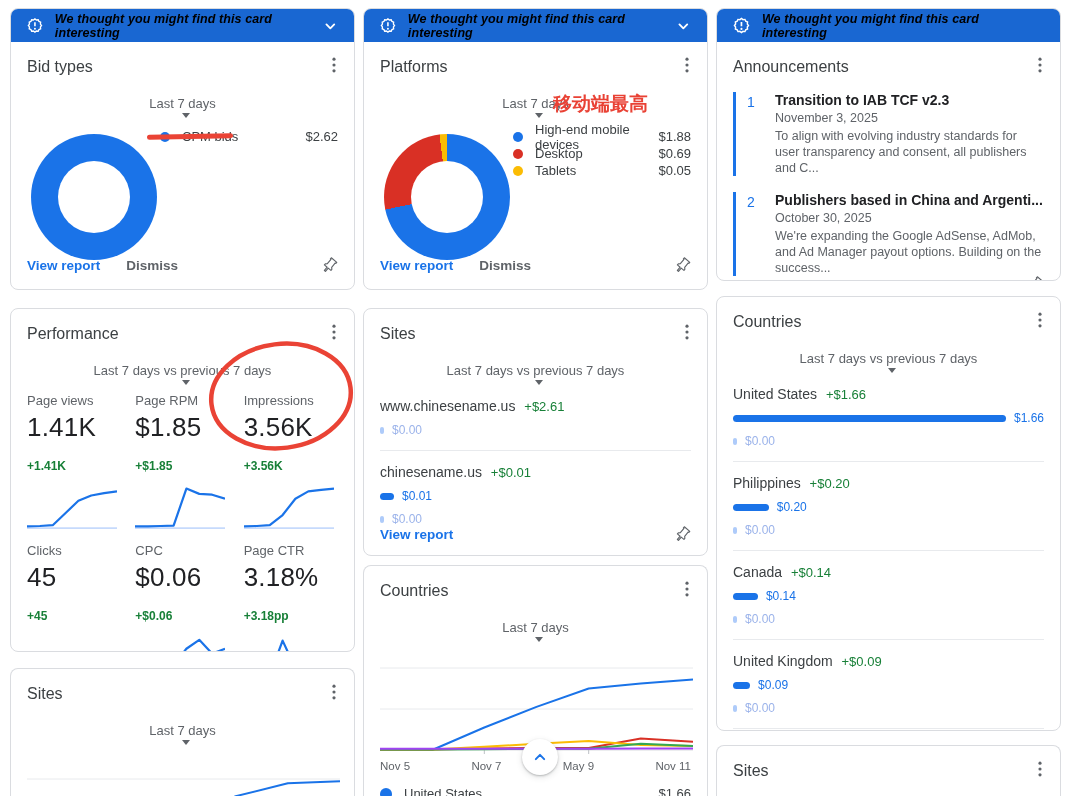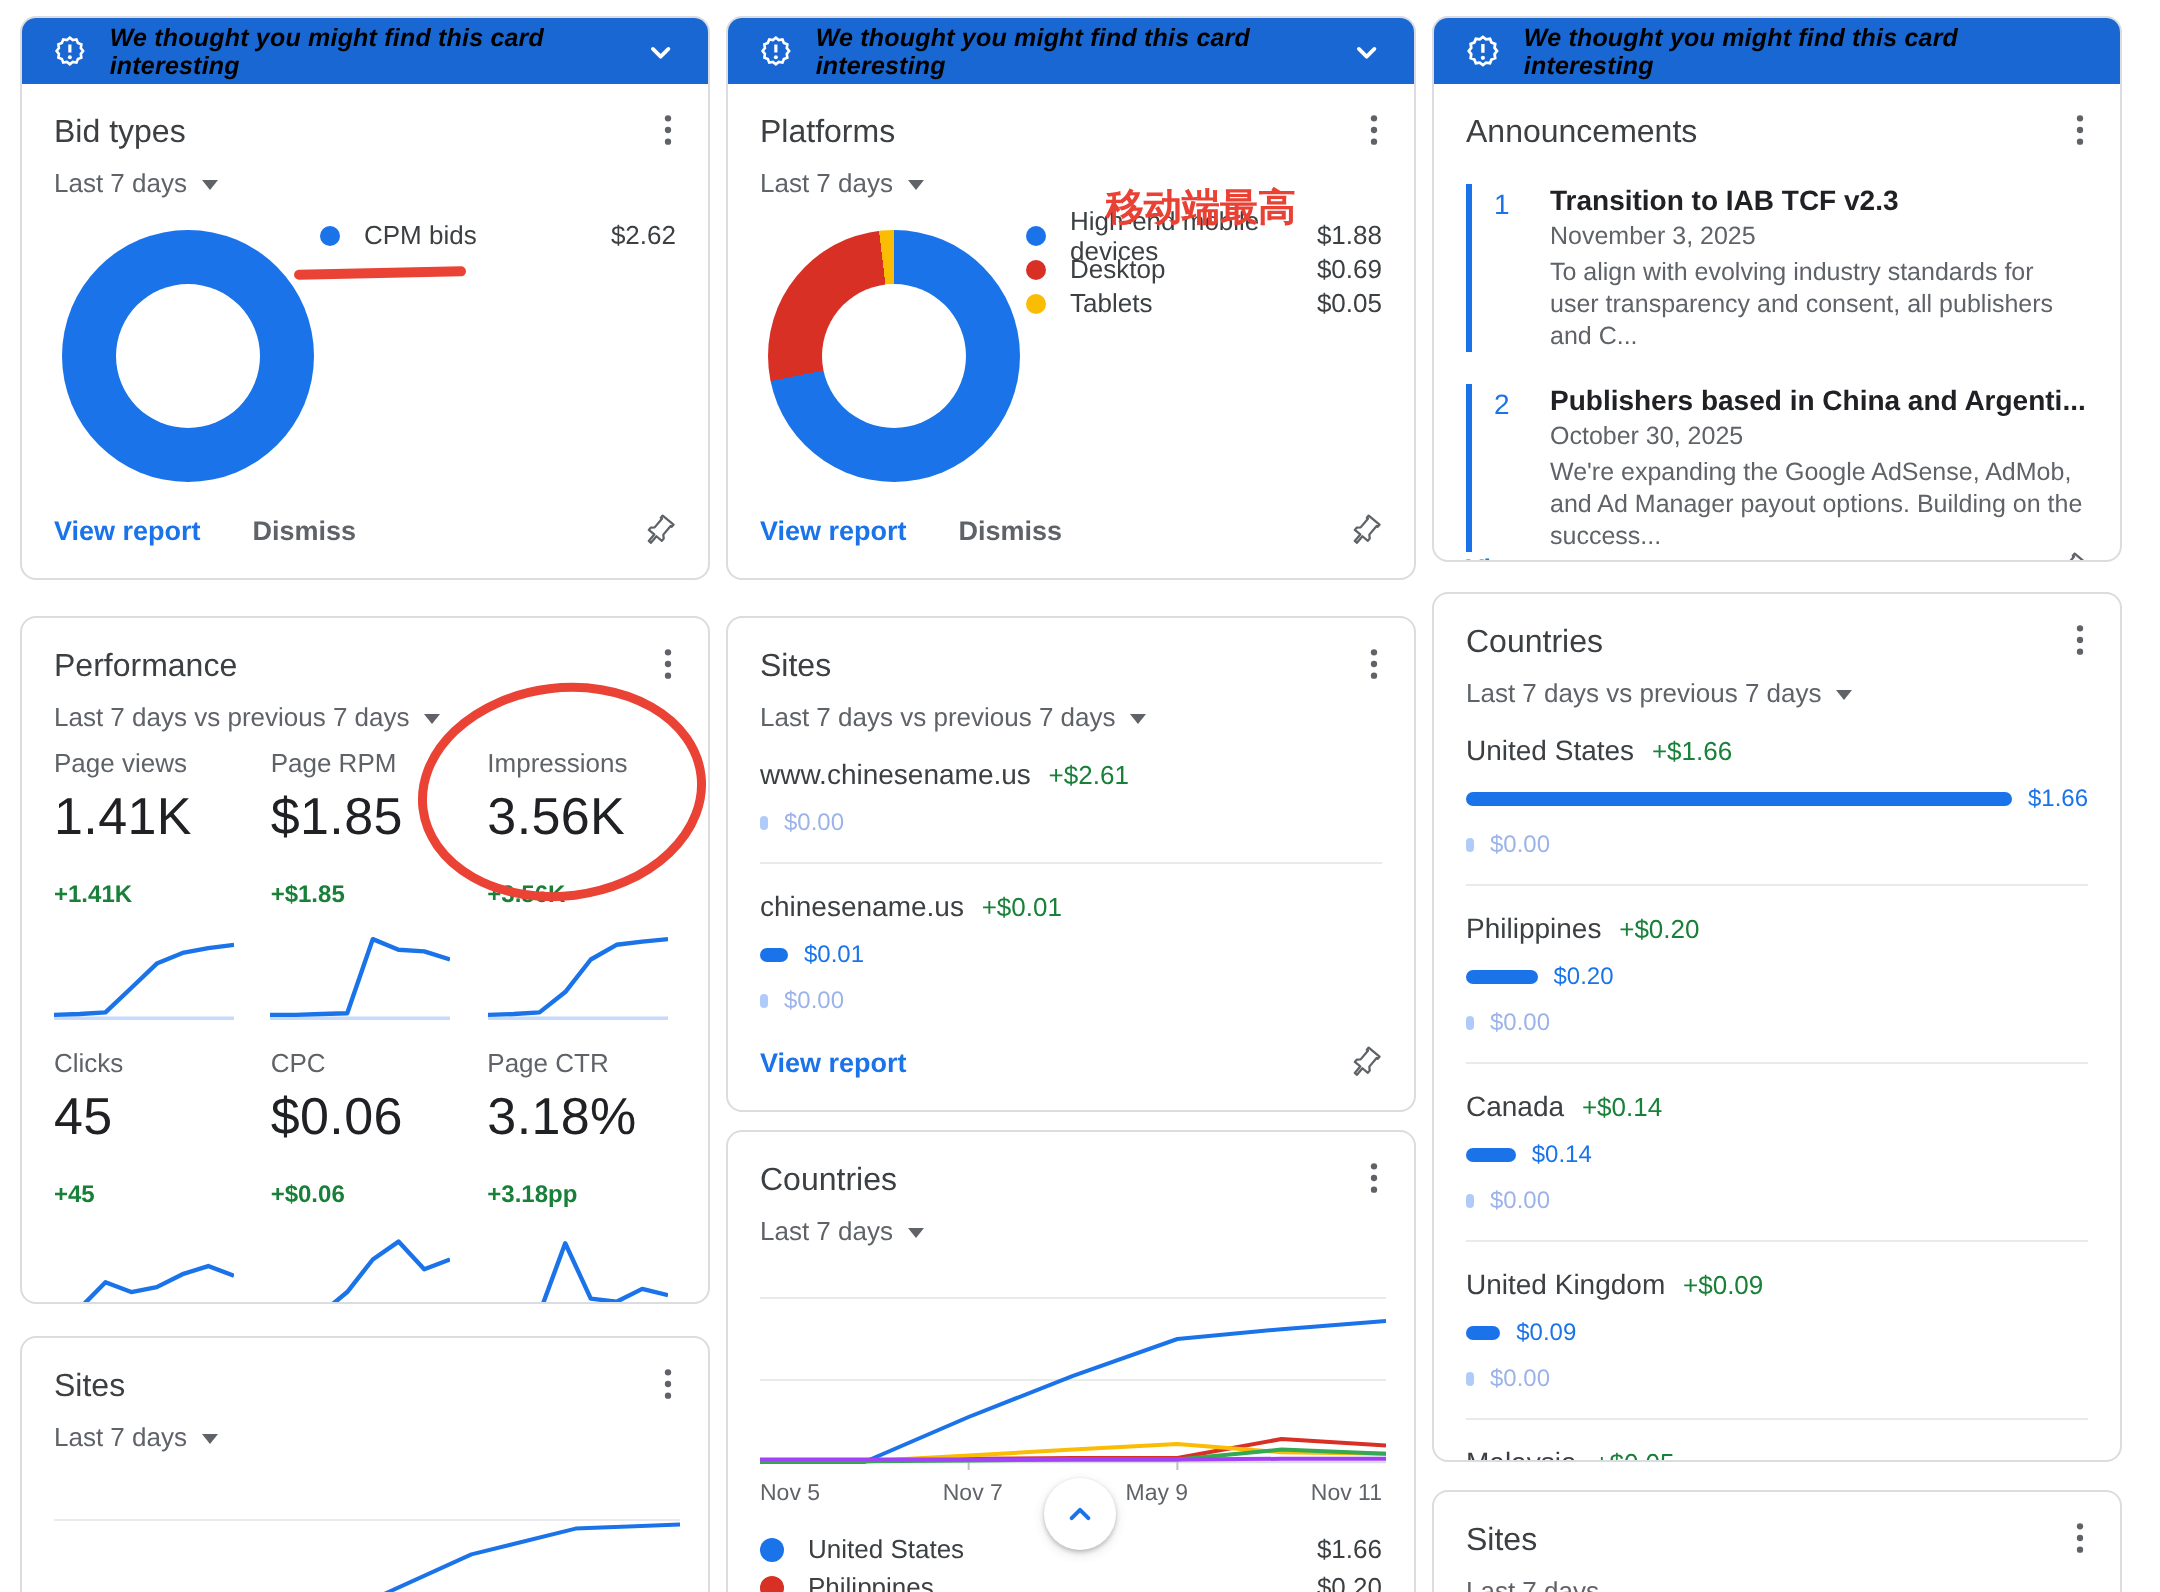--- a/index.html
+++ b/index.html
@@ -10,21 +10,21 @@
   .card { background:#fff; border:1px solid #dadce0; border-radius:8px;
     display:flex; flex-direction:column; position:relative; overflow:hidden; }
   .banner { height:33px; background:#1967d2; display:flex; align-items:center;
     padding:0 14px 0 16px; flex:none; }
   .banner-text { color:#000000; font-style:italic; font-weight:600; font-size:12.5px; margin-left:12px; letter-spacing:.1px; }
   .banner .chev { margin-left:auto; }
   .card-body { padding:0 16px; display:flex; flex-direction:column; flex:1; }
   .title-row { display:flex; align-items:flex-end; justify-content:space-between; padding-top:14px; }
   .card-title { font-size:16px; color:#3c4043; }
   .kebab { cursor:pointer; margin-right:-6px; margin-top:-2px; }
-  .period { display:flex; align-items:center; margin-top:8px; font-size:13px; color:#5f6368; cursor:pointer; }
+  .period { display:flex; align-items:center; margin-top:20px; font-size:13px; color:#5f6368; cursor:pointer;flex-direction:column; }
   .caret { width:0; height:0; border-left:4.5px solid transparent; border-right:4.5px solid transparent;
     border-top:5px solid #5f6368; display:inline-block; margin-left:7px; margin-top:2px; }
   .chart-area { position:relative; flex:1; }
   .donut { width:126px; height:126px; border-radius:50%; position:absolute; left:4px; top:16px; }
   .donut .hole { position:absolute; inset:27px; background:#fff; border-radius:50%; }
   .legend { position:absolute; left:133px; right:0; top:10px; }
   .legend-row { display:flex; align-items:center; height:17px; }
   .dot { width:10px; height:10px; border-radius:50%; flex:none; }
   .legend-label { margin-left:12px; font-size:13px; color:#3c4043; }
   .legend-value { margin-left:auto; font-size:13px; color:#3c4043; }

